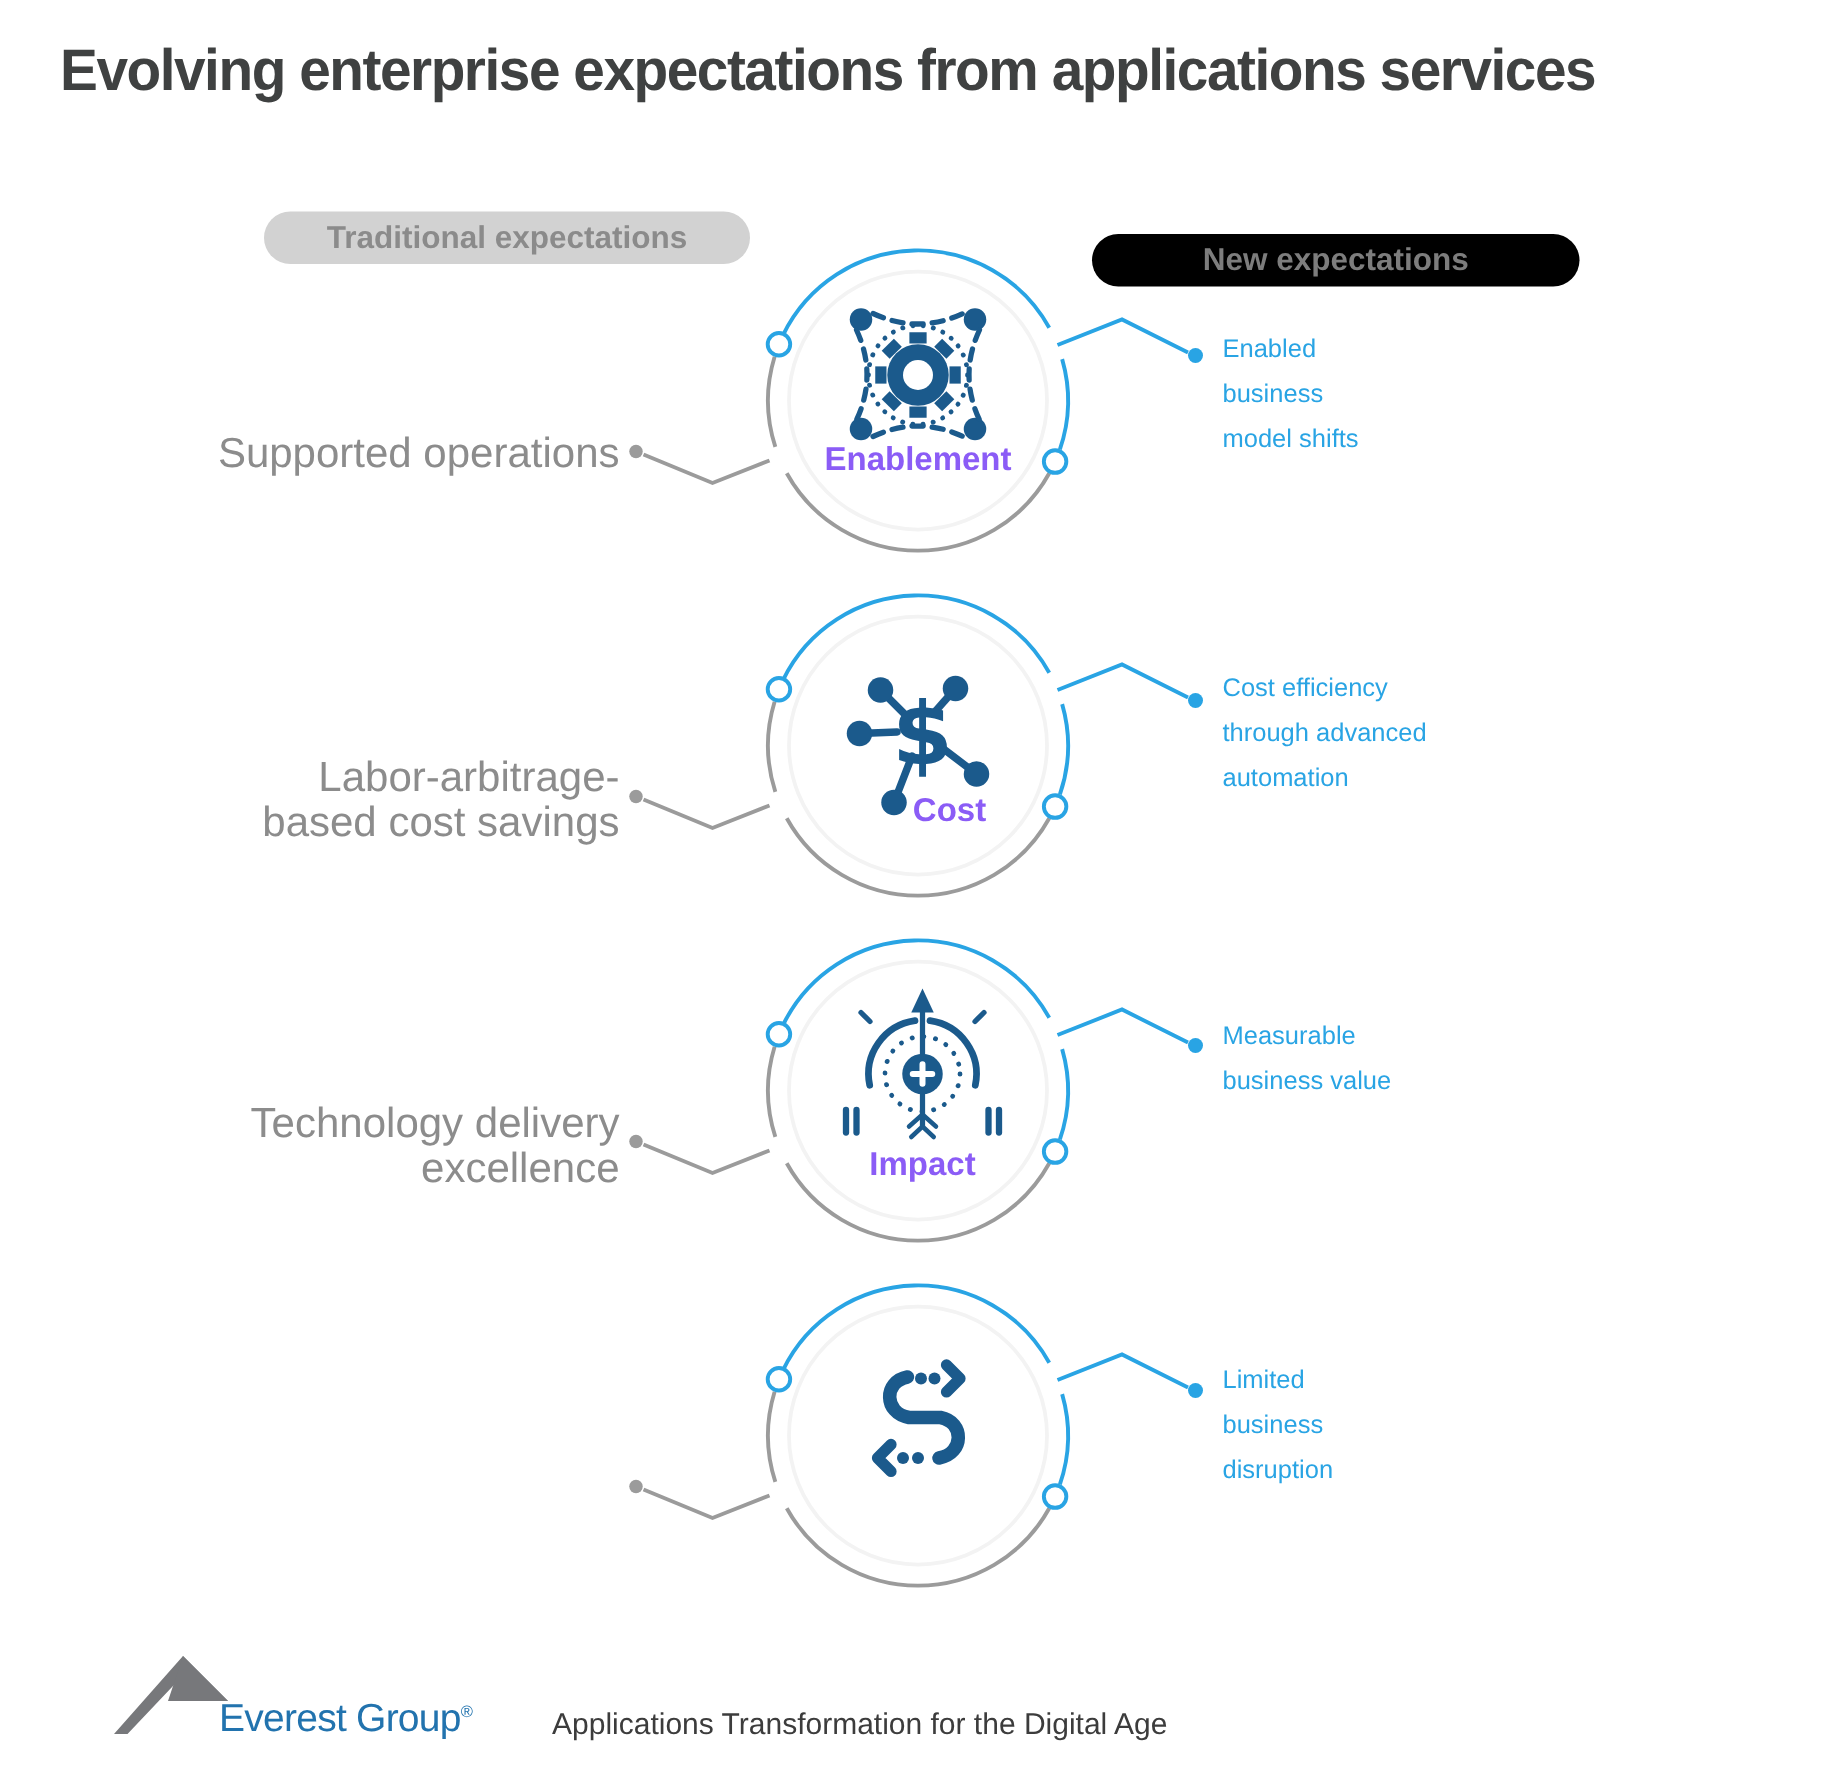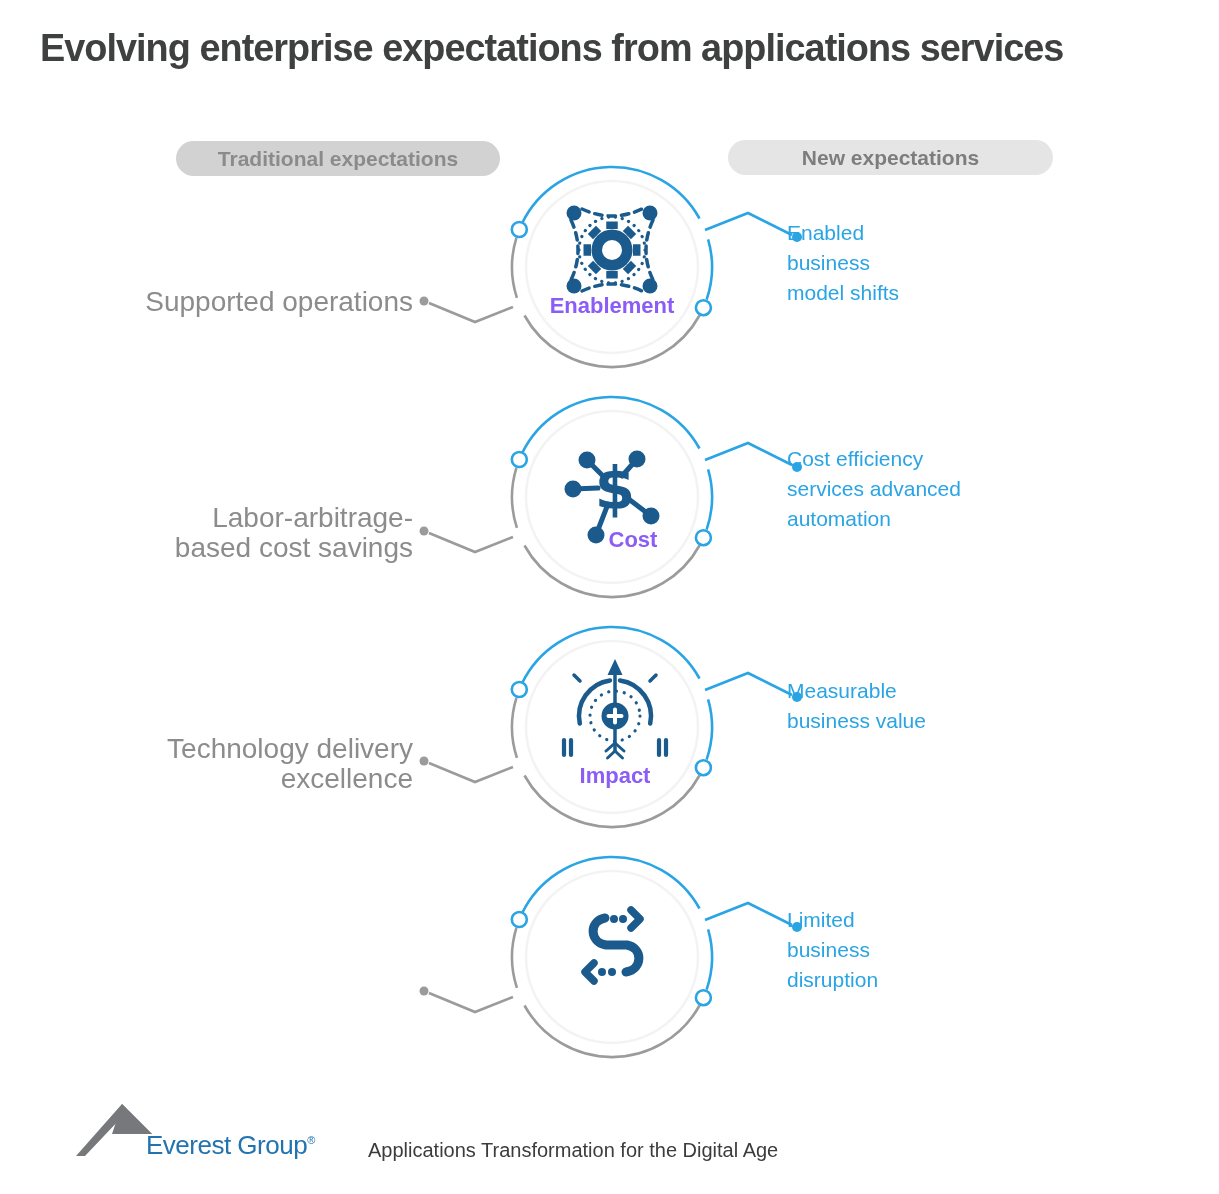--- a/index.html
+++ b/index.html
@@ -3,27 +3,27 @@
 <meta charset="utf-8">
 <style>
   html,body{margin:0;padding:0;background:#fff;}
   .stage{position:relative;width:1219px;height:1194px;background:#ffffff;overflow:hidden;
          font-family:"Liberation Sans",sans-serif;}
   .title{position:absolute;left:40px;top:26px;font-size:39px;font-weight:bold;color:#3f4141;
          letter-spacing:-1px;transform:scaleX(.97);transform-origin:left;white-space:nowrap;}
   .pill{position:absolute;height:35px;border-radius:18px;display:flex;align-items:center;
         justify-content:center;font-weight:bold;font-size:21px;}
   .pill-trad{left:176px;top:141px;width:324px;background:#d2d2d2;color:#8b8b8b;}
-  .pill-new{left:728px;top:140px;width:325px;background:#e5e5e5;color:#7d7d7d;}
+  .pill-new{left:728px;top:156px;width:325px;background:#000000;color:#7d7d7d;}
   .diagram{position:absolute;left:0;top:0;}
   .circle-label{position:absolute;width:300px;text-align:center;font-weight:bold;
                 font-size:22px;color:#8b5cf6;line-height:28px;}
   .llabel{position:absolute;right:806px;text-align:right;font-size:28px;line-height:30px;
           color:#8c8c8c;white-space:nowrap;}
-  .rlabel{position:absolute;left:787px;text-align:left;font-size:21px;line-height:30px;
+  .rlabel{position:absolute;left:815px;text-align:left;font-size:17px;line-height:30px;
           color:#29a4e4;white-space:nowrap;}
   .brand{position:absolute;left:146px;top:1130px;font-size:26px;color:#2273ae;
          letter-spacing:-.5px;white-space:nowrap;}
   .brand sup{font-size:11px;color:#2273ae;}
   .tagline{position:absolute;left:368px;top:1139px;font-size:20px;color:#3c3c3c;white-space:nowrap;}
 </style>
 </head>
 <body>
 
 <div class="stage">
@@ -178,21 +178,21 @@
     <div>excellence</div>
   </div>
 
   <div class="rlabel" style="top:218px">
     <div>Enabled</div>
     <div>business</div>
     <div>model shifts</div>
   </div>
   <div class="rlabel" style="top:444px">
     <div>Cost efficiency</div>
-    <div>services advanced</div>
+    <div>through advanced</div>
     <div>automation</div>
   </div>
   <div class="rlabel" style="top:676px">
     <div>Measurable</div>
     <div>business value</div>
   </div>
   <div class="rlabel" style="top:905px">
     <div>Limited</div>
     <div>business</div>
     <div>disruption</div>

